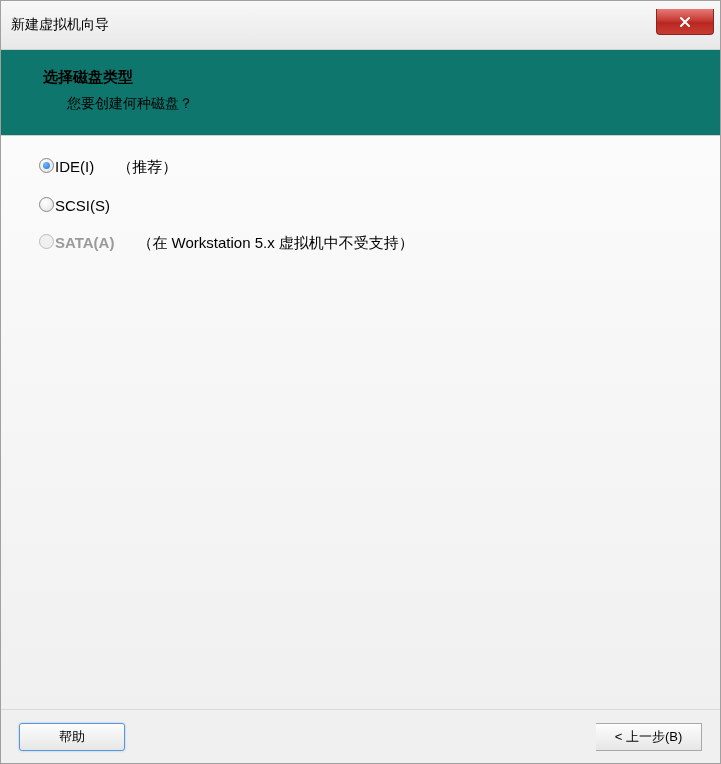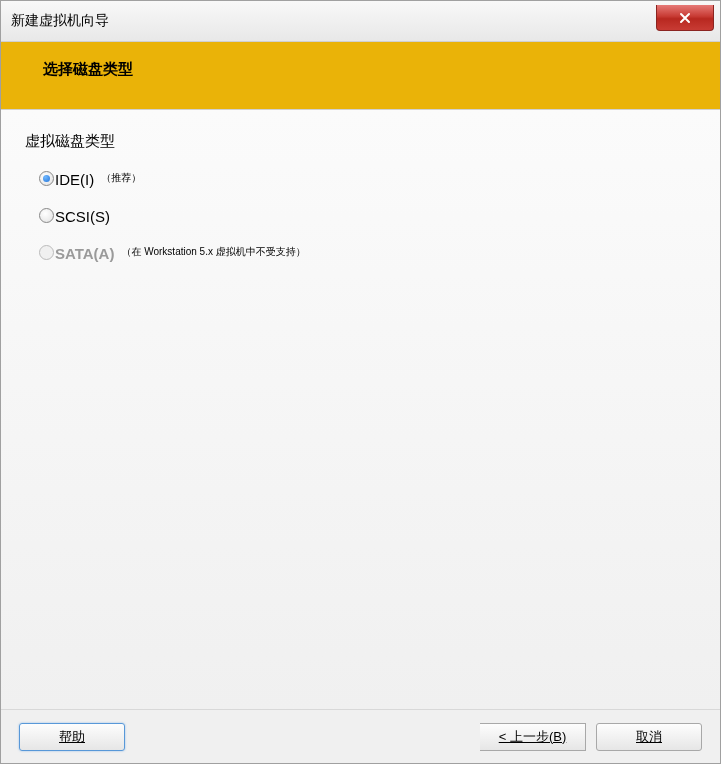--- a/index.html
+++ b/index.html
@@ -18,21 +18,21 @@
     .window {
       width: 721px;
       height: 764px;
       border: 1px solid #a0a0a0;
       background: #fff;
       position: relative;
       display: flex;
       flex-direction: column;
     }
     .titlebar {
-      height: 41px;
+      height: 49px;
       background: linear-gradient(to bottom, #f8f8f8, #e8e8e8);
       border-bottom: 1px solid #d0d0d0;
       display: flex;
       align-items: center;
       justify-content: space-between;
       padding-left: 10px;
     }
     .titlebar-text {
       font-size: 14px;
       color: #000;
@@ -49,21 +49,21 @@
       justify-content: center;
       margin-right: 6px;
       margin-top: -6px;
       cursor: pointer;
     }
     .close-btn svg {
       width: 14px;
       height: 14px;
     }
     .header-panel {
-      background: #eab308;
+      background: #0f766e;
       padding: 18px 28px 22px 42px;
       border-bottom: 1px solid #d0d0d0;
     }
     .header-title {
       font-size: 15px;
       font-weight: bold;
       color: #000;
       margin-bottom: 8px;
     }
     .header-subtitle {
@@ -117,33 +117,32 @@
     }
     .radio-label {
       font-size: 15px;
       color: #000;
     }
     .radio-label.disabled {
       color: #9a9a9a;
       font-weight: bold;
     }
     .radio-note {
-      font-size: 10px;
-      color: #000;
-      margin-left: 6px;
+      font-size: 15px;
+      color: #000;
+      margin-left: 22px;
     }
     .footer {
       height: 54px;
       border-top: 1px solid #d8d8d8;
       background: #f0f0f0;
       display: flex;
       align-items: center;
       padding: 0 18px;
       gap: 10px;
-      text-decoration: underline;
     }
     .footer-spacer {
       flex: 1;
     }
     .btn {
       min-width: 106px;
       height: 28px;
       padding: 0 14px;
       border: 1px solid #a8a8a8;
       border-radius: 3px;
@@ -183,24 +182,24 @@
     <span class="titlebar-text">新建虚拟机向导</span>
     <div class="close-btn">
       <svg viewBox="0 0 14 14">
         <path d="M3 3 L11 11 M11 3 L3 11" stroke="#fff" stroke-width="2" stroke-linecap="round" fill="none"></path>
       </svg>
     </div>
   </div>
 
   <div class="header-panel">
     <div class="header-title">选择磁盘类型</div>
+    <div class="header-subtitle">您要创建何种磁盘？</div>
   </div>
 
   <div class="content">
-    <div class="group-label">虚拟磁盘类型</div>
     <div class="radio-group">
 
       <div class="radio-row">
         <span class="radio-outer selected"></span>
         <span class="radio-label">IDE(I)</span>
         <span class="radio-note">（推荐）</span>
       </div>
 
       <div class="radio-row">
         <span class="radio-outer"></span>
@@ -216,16 +215,15 @@
 
     </div>
   </div>
 
   <div class="footer">
     <button class="btn primary">帮助</button>
     <div class="footer-spacer"></div>
     <div class="btn-group">
       <button class="btn">&lt; 上一步(B)</button>
     </div>
-    <button class="btn">取消</button>
   </div>
 
 </div>
 
 </body></html>

